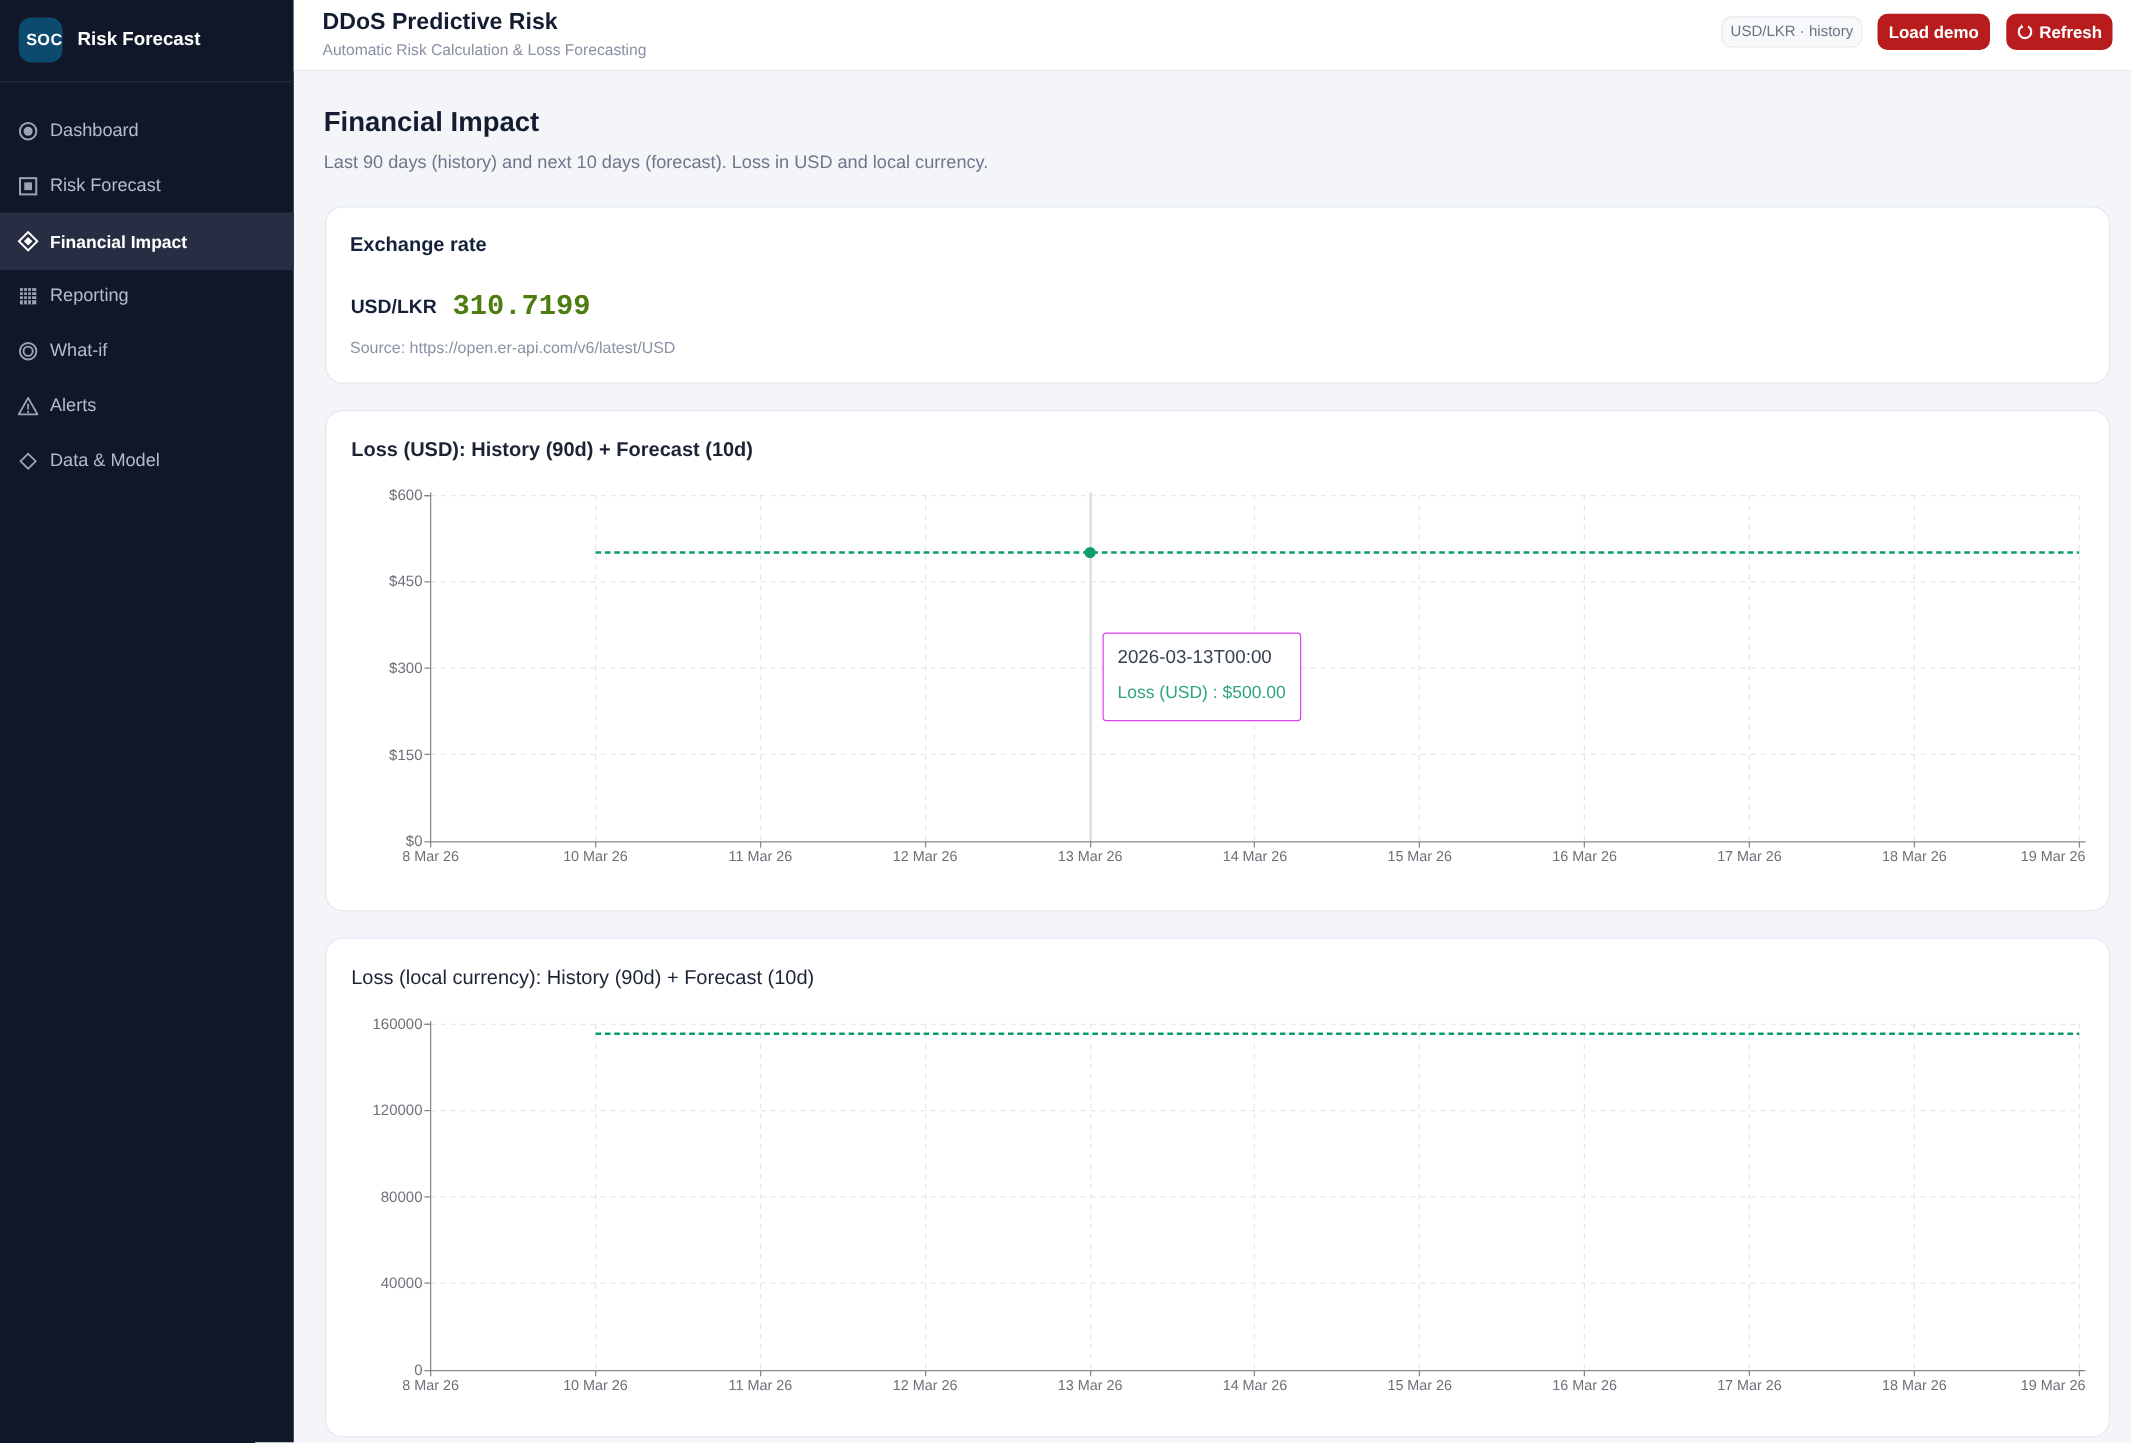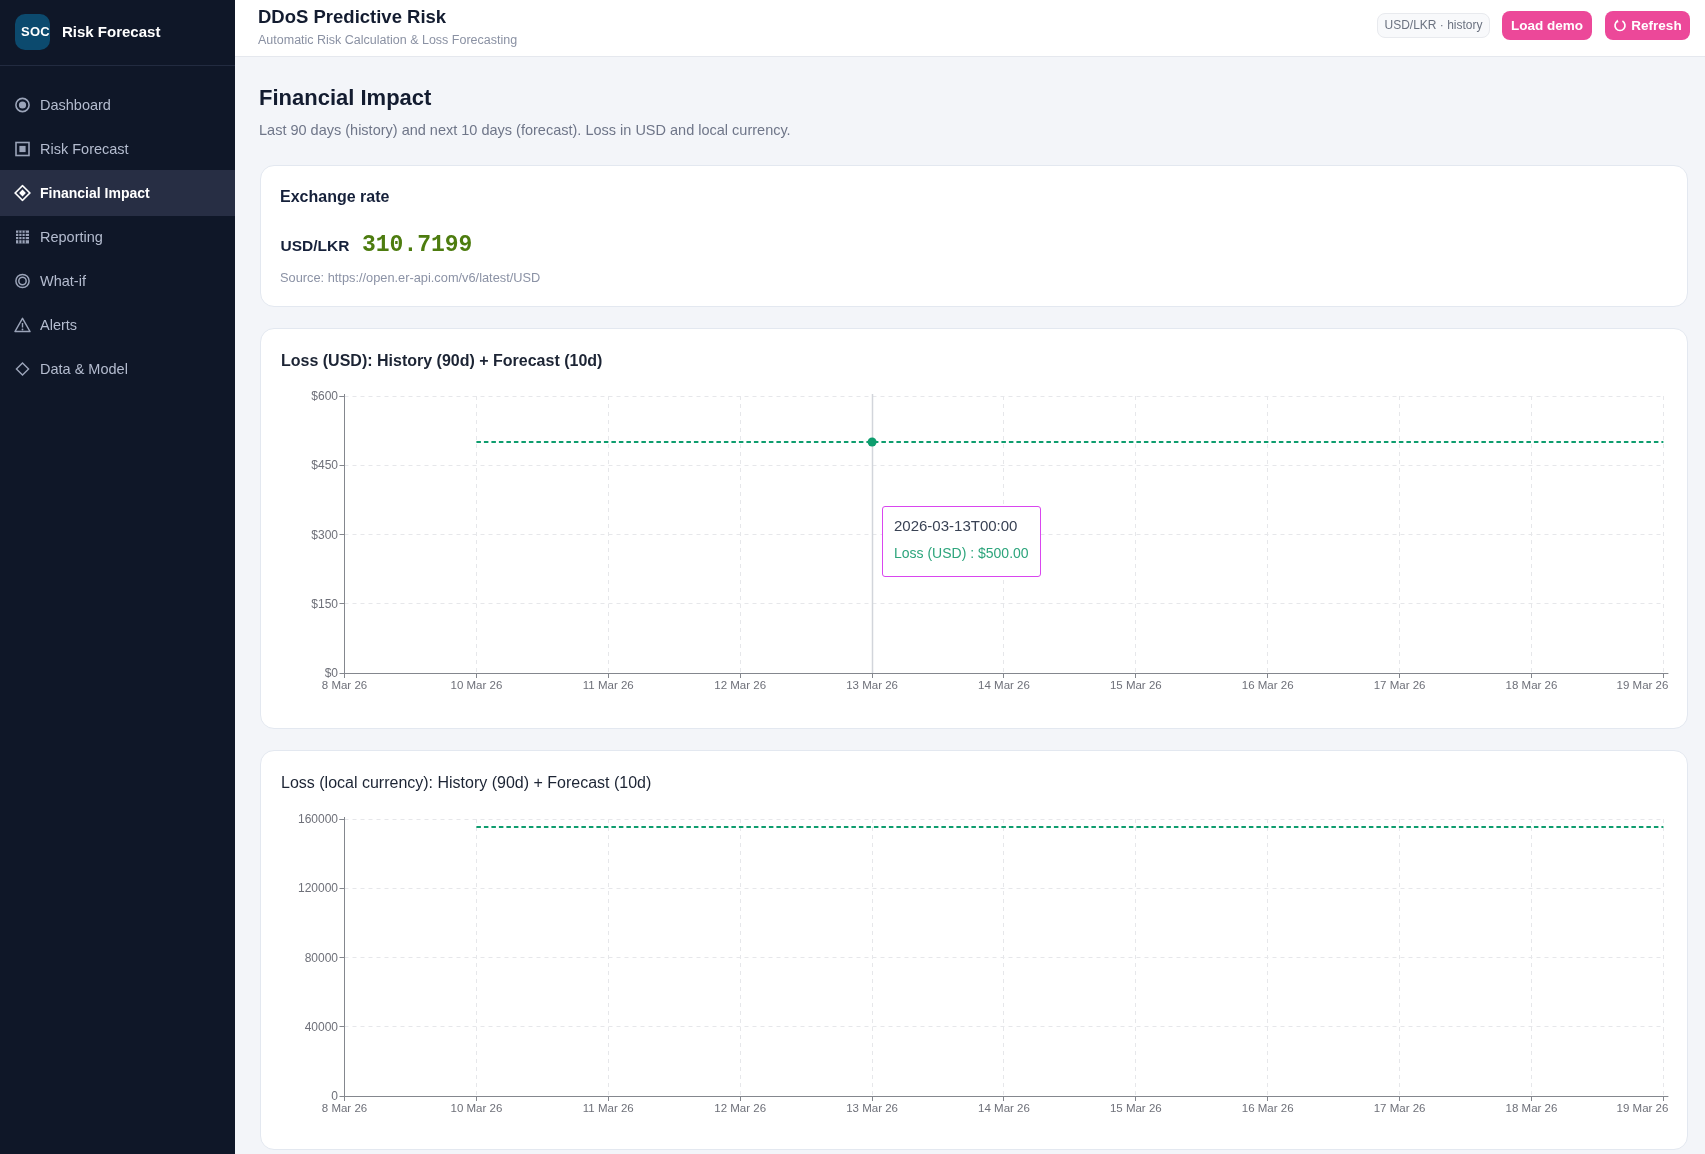--- a/index.html
+++ b/index.html
@@ -17,21 +17,21 @@
   .nav.active { background:#272e44; color:#fff; font-weight:bold; font-size:14px; }
   .nav .txt { position:absolute; left:40px; top:50%; transform:translateY(-50%); }
   .nav svg { position:absolute; left:14px; top:50%; transform:translateY(-50%); }
 
   
   #header { left:235px; top:0; width:1470px; height:57px; background:#fff; border-bottom:1px solid #e5e8ee; }
   #htitle { left:23px; top:6px; font-size:18.5px; font-weight:bold; color:#131c30; }
   #hsub { left:23px; top:32.5px; font-size:12.5px; color:#8a91a3;text-align:right; }
   #pill { left:1142px; top:12.5px; width:113px; height:25px; background:#f8f9fb; border:1px solid #e8eaee;
           border-radius:8px; color:#6b7280; font-size:12px; text-align:center; line-height:23px; }
-  .btn { top:11px; height:29px; background:#ec4899; border-radius:8px; color:#fff; font-size:13.5px;
+  .btn { top:11px; height:29px; background:#b91c1c; border-radius:8px; color:#fff; font-size:13.5px;
          font-weight:bold; text-align:center; line-height:29px; }
   #btn-demo { left:1267px; width:90px; }
   #btn-refresh { left:1370px; width:85px; }
 
   
   #h1 { left:259px; top:85px; font-size:22px; font-weight:bold; color:#131c30; }
   #h1sub { left:259px; top:121.5px; font-size:14.5px; color:#6f7689; }
   .card { background:#fff; border-radius:14px; left:260px; width:1428px; border:1px solid #e3e8f0; }
   #card1 { top:165px; height:142px; }
   #c1title { left:280px; top:188px; font-size:16px; font-weight:bold; color:#15203a; }

